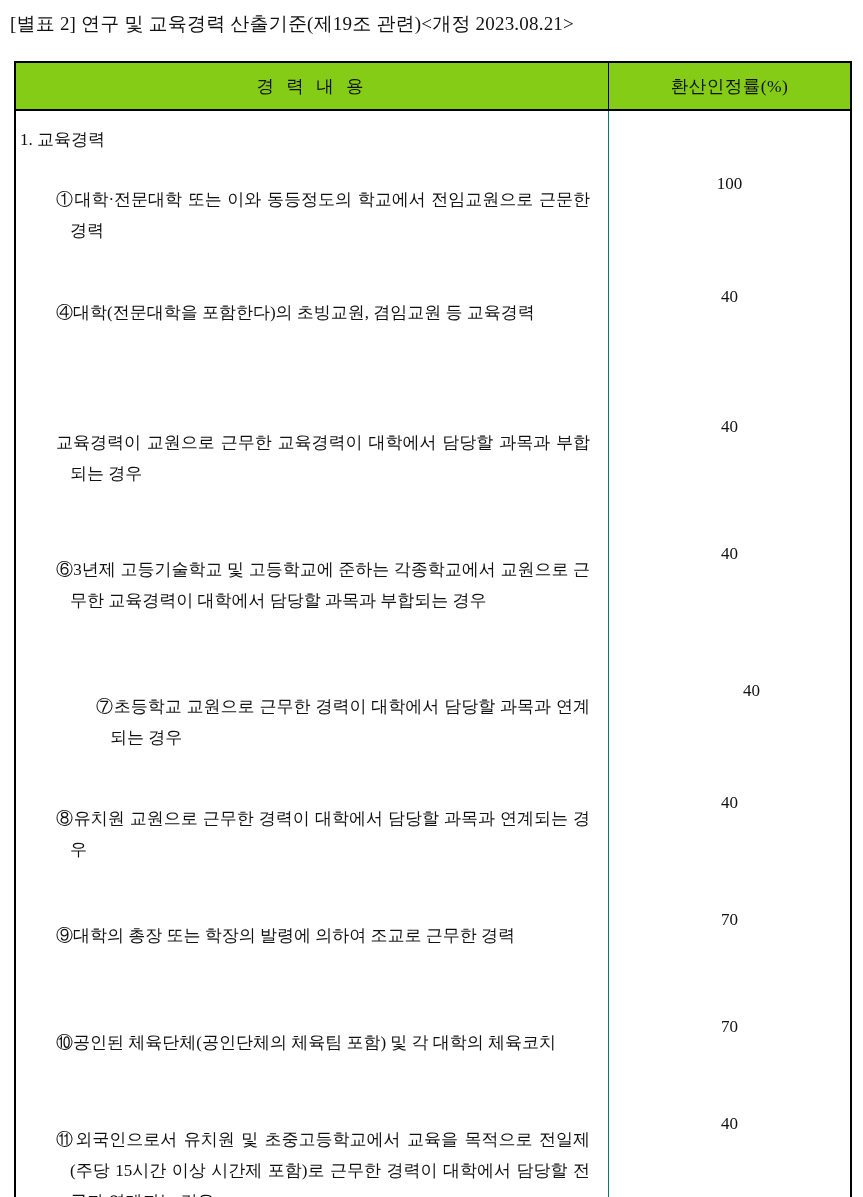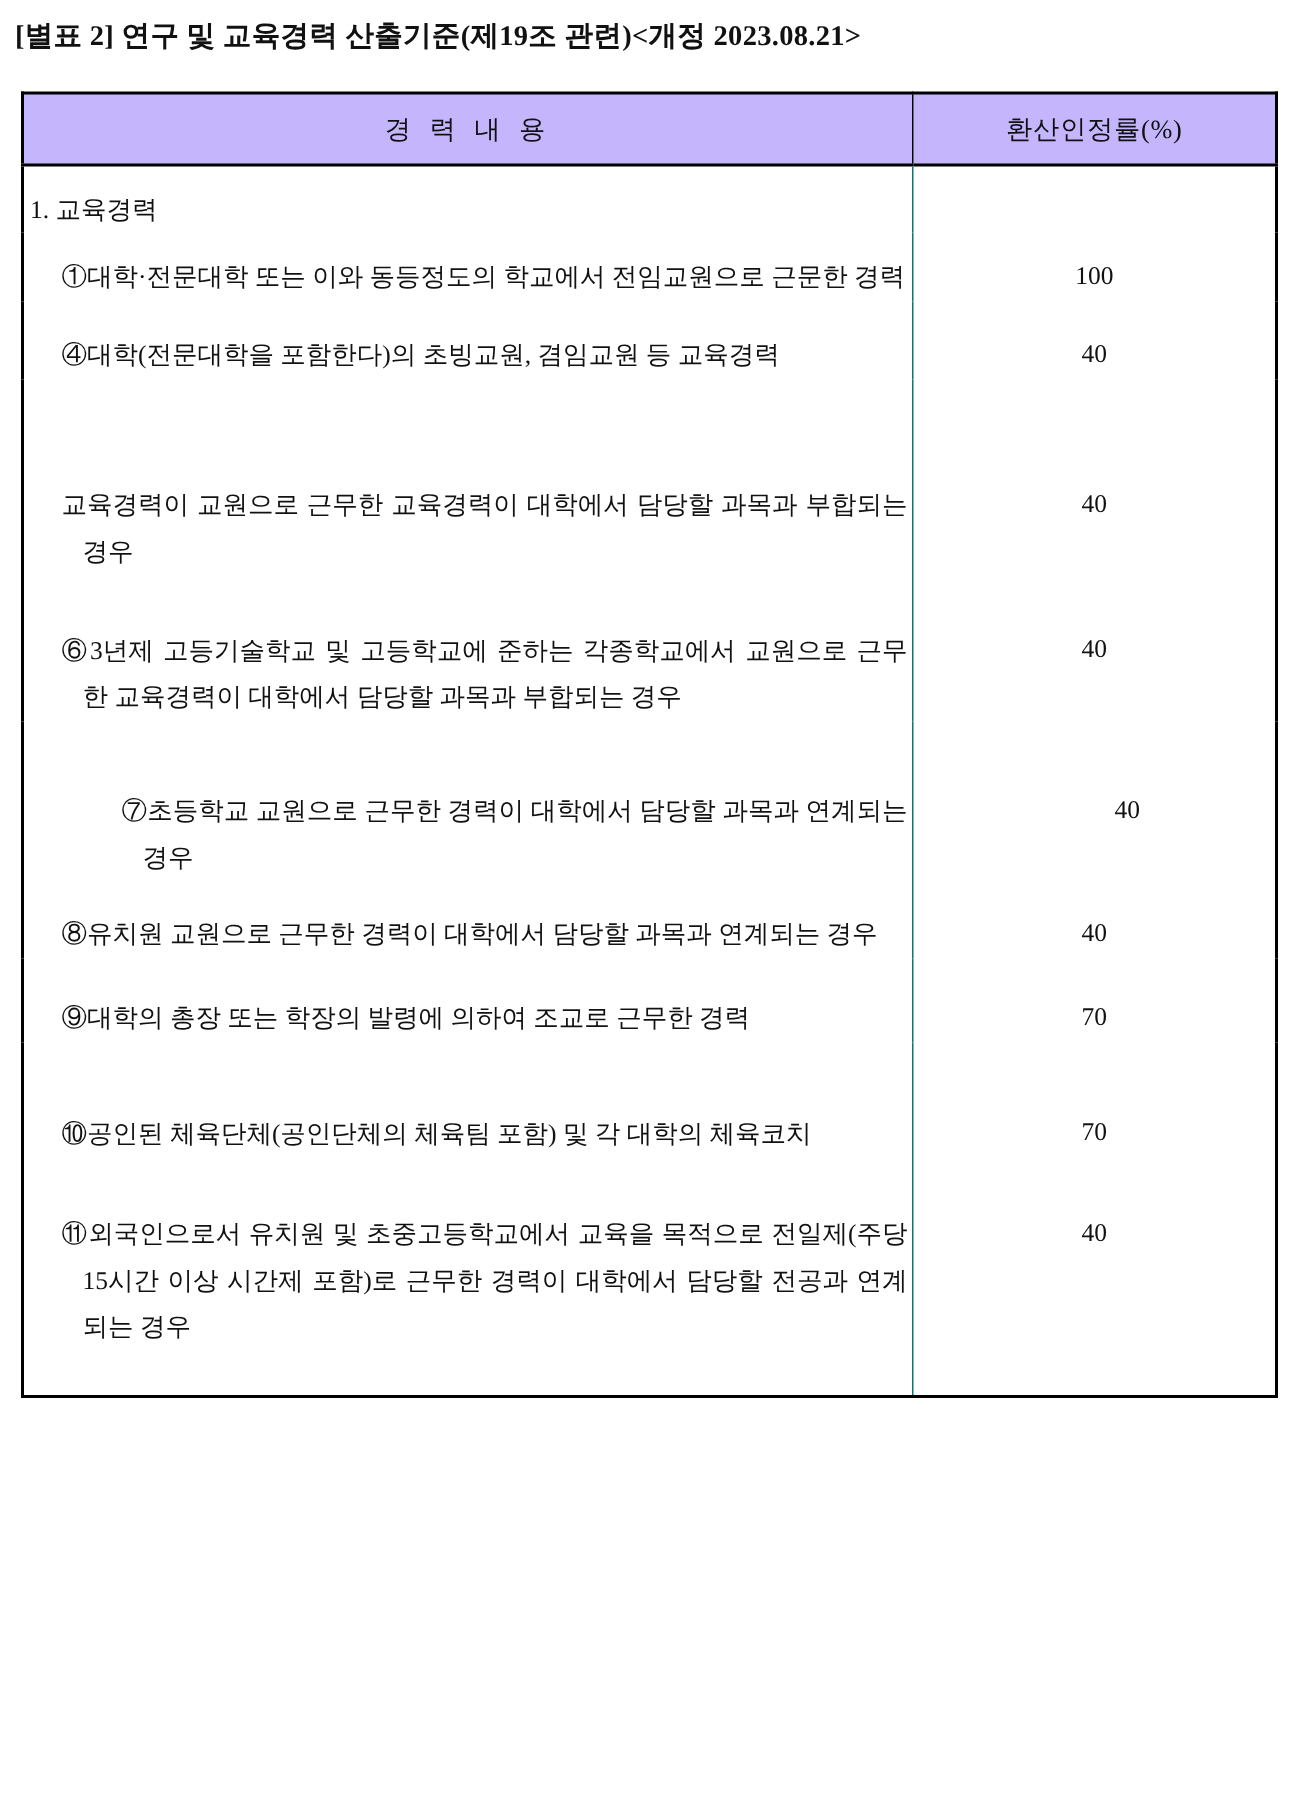--- a/index.html
+++ b/index.html
@@ -8,36 +8,36 @@
     background: #ffffff;
     width: 863px;
     height: 1197px;
     font-family: "Liberation Serif", "DejaVu Serif", serif;
     color: #111111;
   }
   .page { position: relative; width: 863px; height: 1197px; overflow: hidden; }
 
   .title {
     font-size: 19px;
-    font-weight: bold;
+    font-weight: normal;
     margin: 11px 0 0 10px;
     letter-spacing: 0.2px;
     white-space: nowrap;
   }
 
   table.tbl {
     border-collapse: collapse;
     table-layout: fixed;
     margin: 24px 0 0 14px;
     width: 835px;
     border: 2px solid #000;
   }
 
   .tbl th {
-    background: #c4b5fd;
+    background: #84cc16;
     border-bottom: 2px solid #000;
     height: 46px;
     vertical-align: middle;
     text-align: center;
     font-weight: normal;
     font-size: 17.5px;
     padding: 0;
   }
   th.col-content {
     width: 592px;
@@ -59,21 +59,21 @@
   }
   td.cell-rate { text-align: center; }
   td.cell-rate.note {
     text-align: justify;
     text-align-last: left;
     padding-left: 3px;
     padding-right: 3px;
   }
 
   p.item {
-    margin: 1px;
+    margin: 16px;
     padding-left: 34px;
     text-indent: -14px;
     text-align: justify;
     text-align-last: left;
   }
   .section-label { padding-left: 4px; }
 
   
   tr.r0 > td { padding-top: 13px; }
   tr.r1 > td { padding-top: 13px; }

